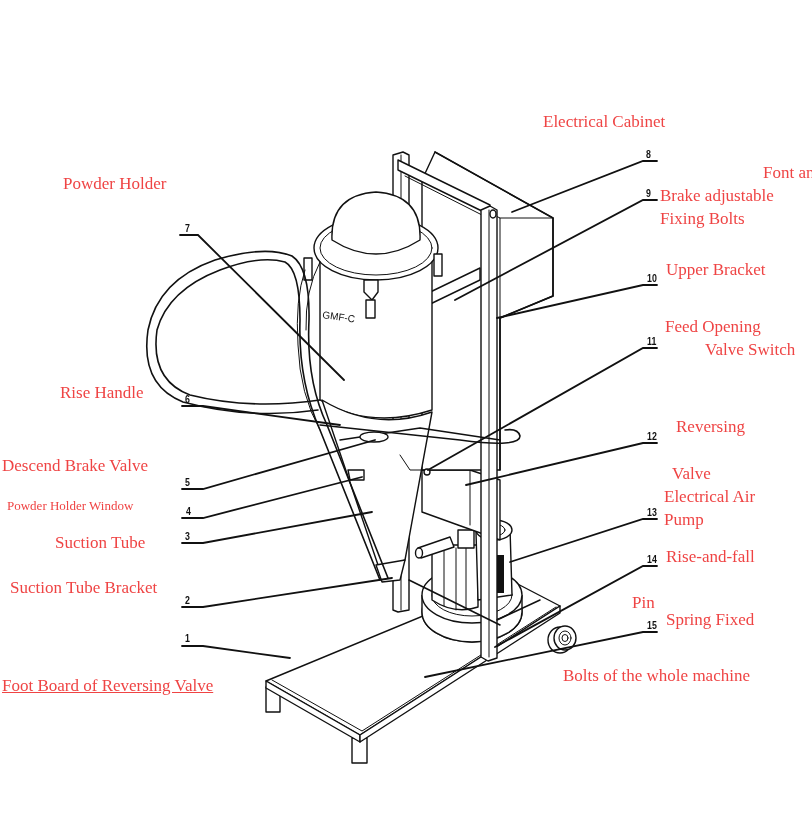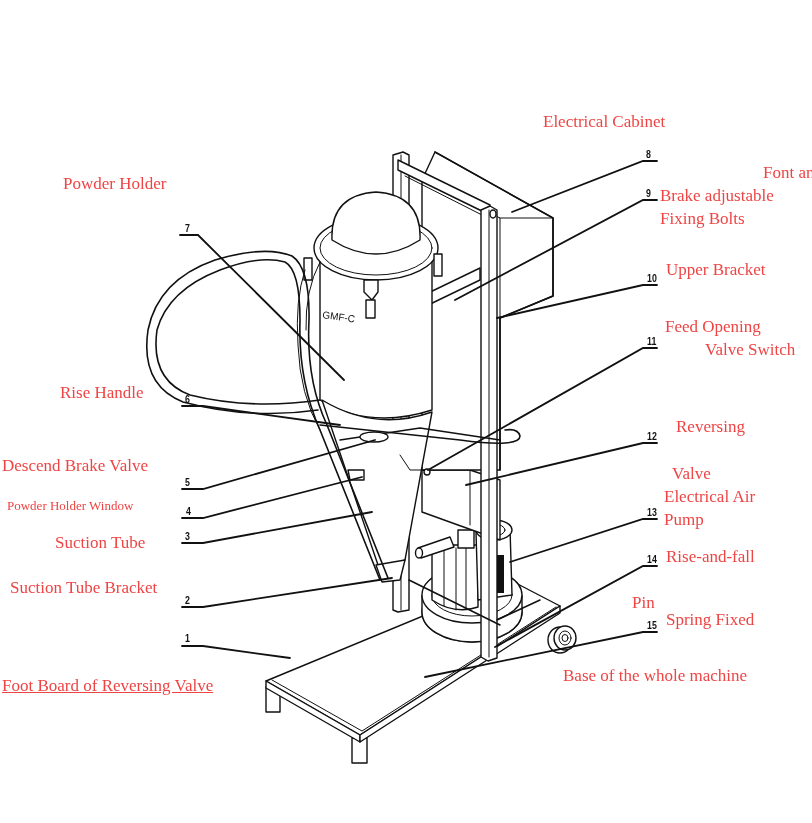--- a/index.html
+++ b/index.html
@@ -192,21 +192,21 @@
 <div class="lbl" style="left:666px; top:259px;">Upper Bracket</div>
 <div class="lbl" style="left:665px; top:316px;text-align:center;">Feed Opening</div>
 <div class="lbl" style="left:665px; top:339px;margin-left:40px;">Valve Switch</div>
 <div class="lbl" style="left:676px; top:416px;">Reversing</div>
 <div class="lbl" style="left:672px; top:463px;">Valve</div>
 <div class="lbl" style="left:664px; top:486px;">Electrical Air</div>
 <div class="lbl" style="left:664px; top:509px;">Pump</div>
 <div class="lbl" style="left:666px; top:546px;">Rise-and-fall</div>
 <div class="lbl" style="left:666px; top:569px;margin-top:40px;">Spring Fixed</div>
 <div class="lbl" style="left:632px; top:592px;">Pin</div>
-<div class="lbl" style="left:563px; top:665px;">Base of the whole machine</div>
+<div class="lbl" style="left:563px; top:665px;">Bolts of the whole machine</div>
 
 <div class="num" style="left:185px; top:632px;">1</div>
 <div class="num" style="left:185px; top:594px;">2</div>
 <div class="num" style="left:185px; top:530px;">3</div>
 <div class="num" style="left:186px; top:505px;">4</div>
 <div class="num" style="left:185px; top:476px;">5</div>
 <div class="num" style="left:185px; top:393px;">6</div>
 <div class="num" style="left:185px; top:222px;">7</div>
 <div class="num" style="left:646px; top:148px;">8</div>
 <div class="num" style="left:646px; top:187px;">9</div>

